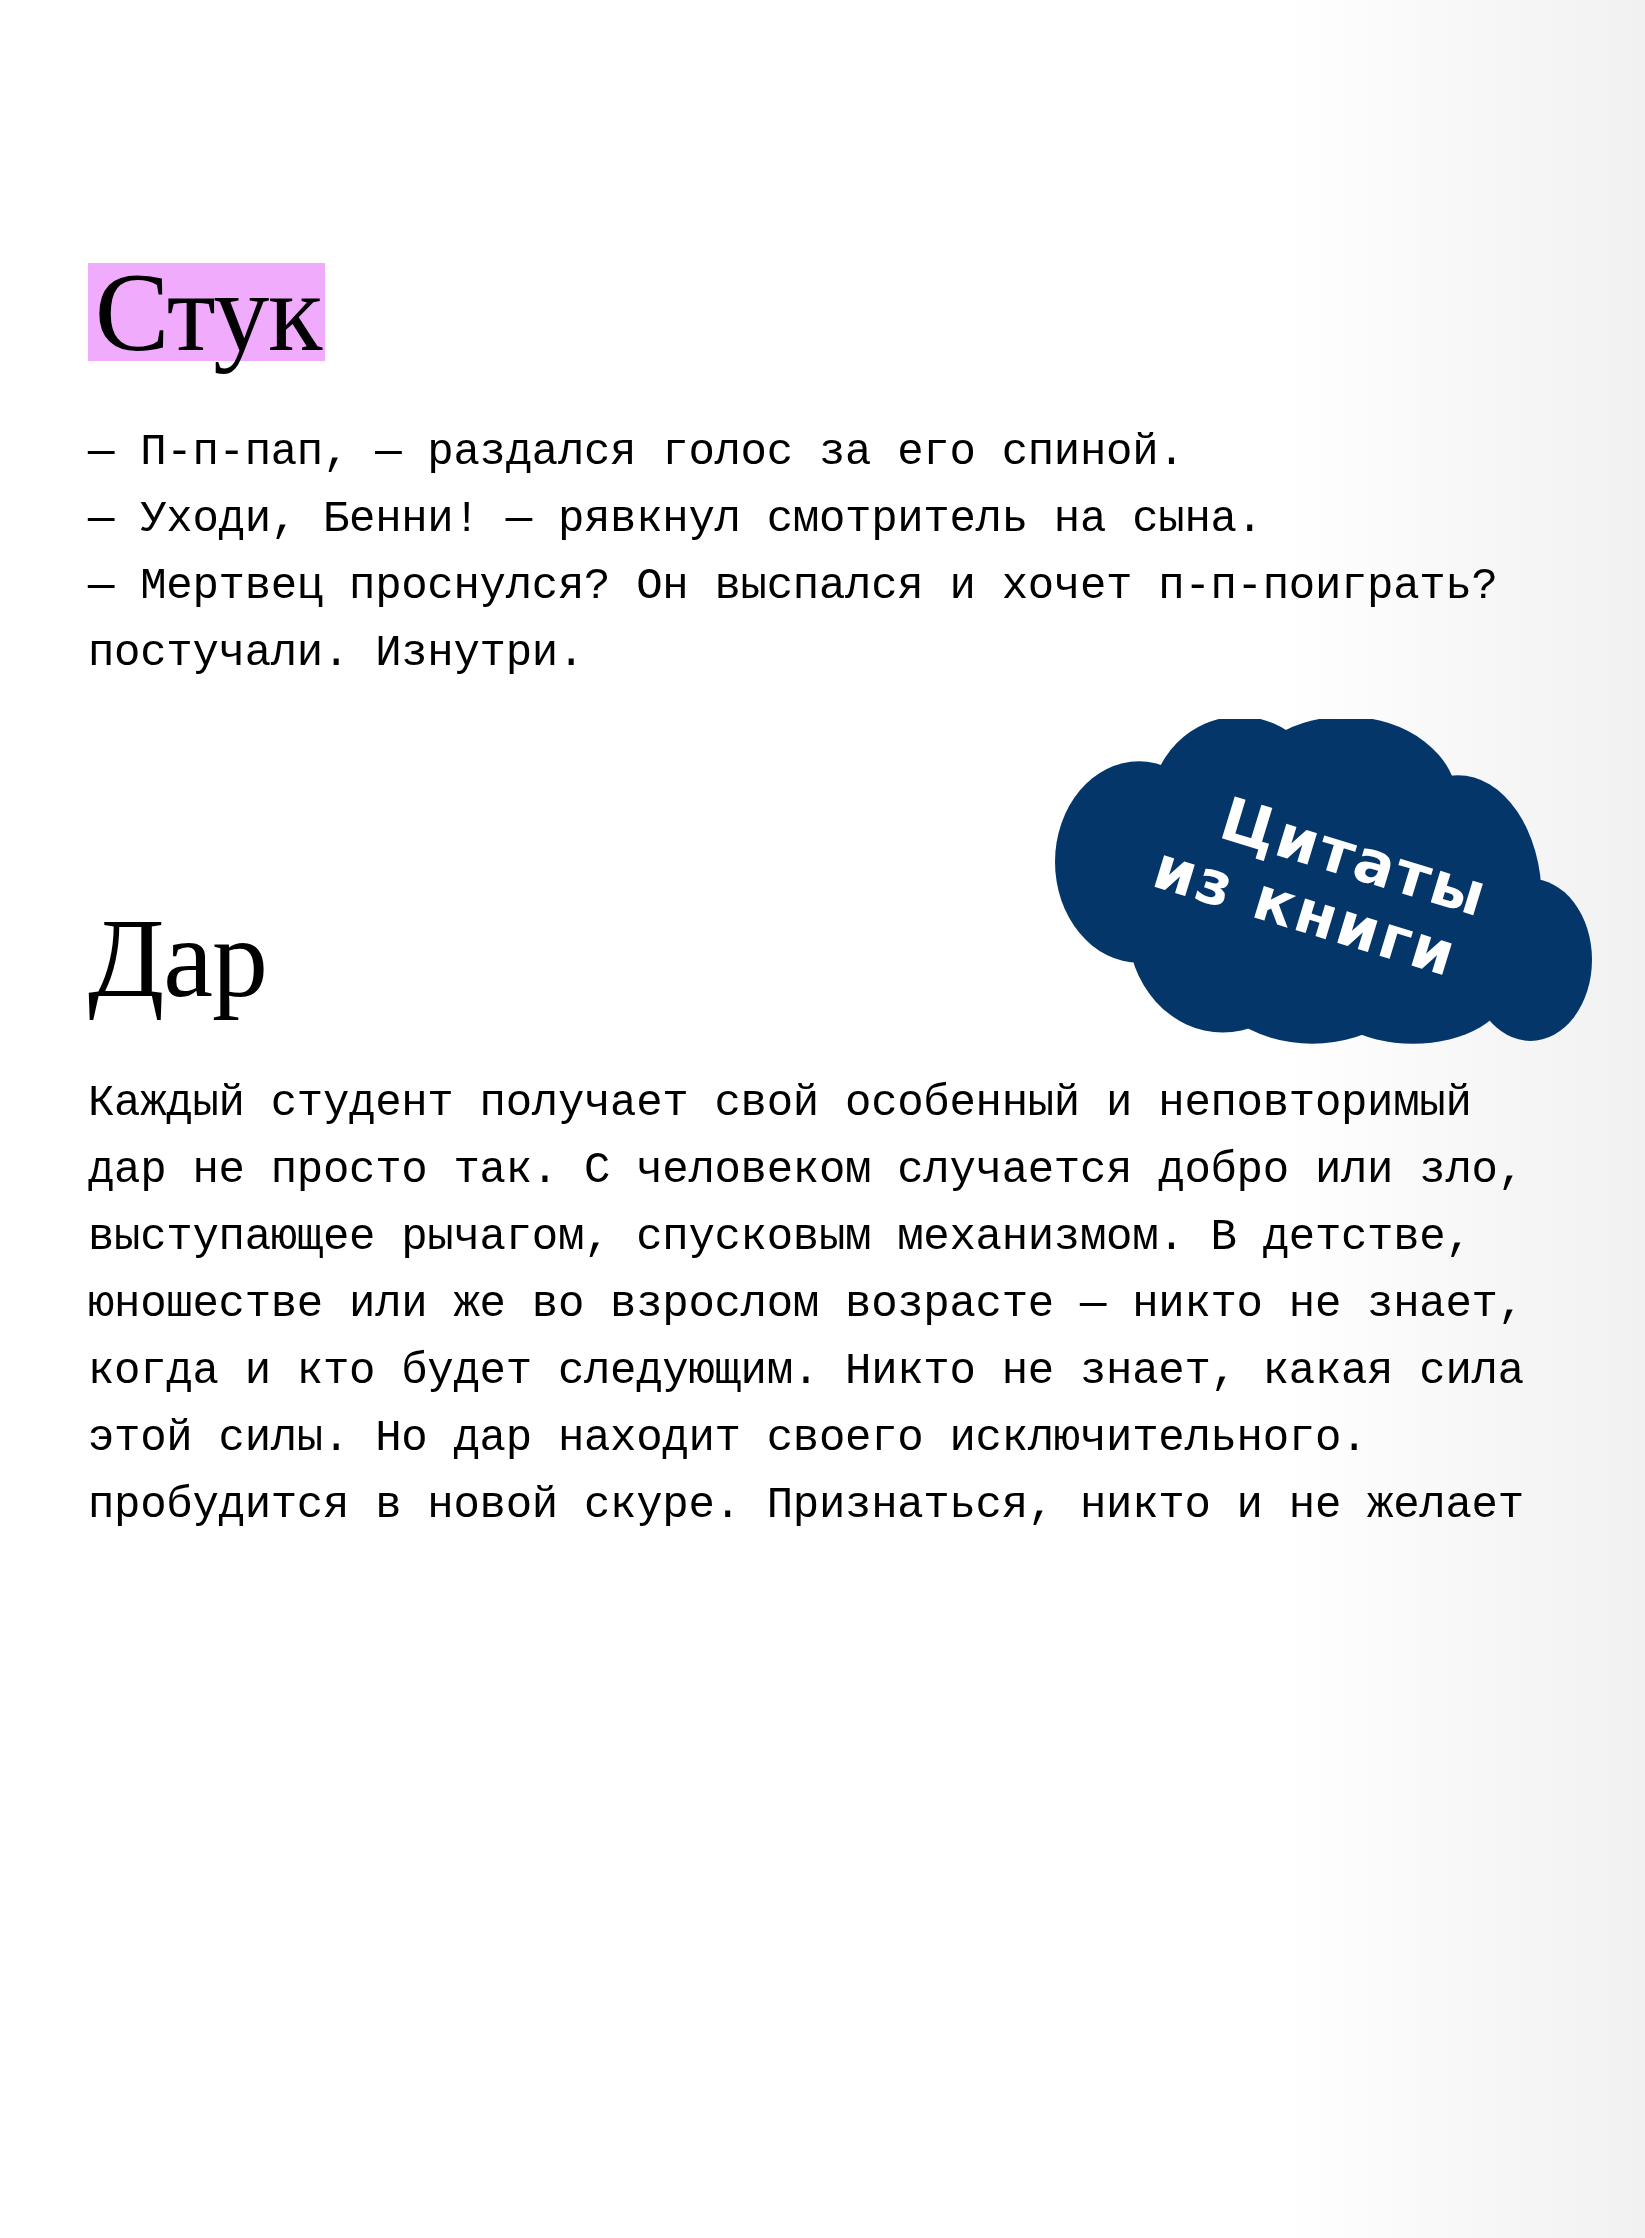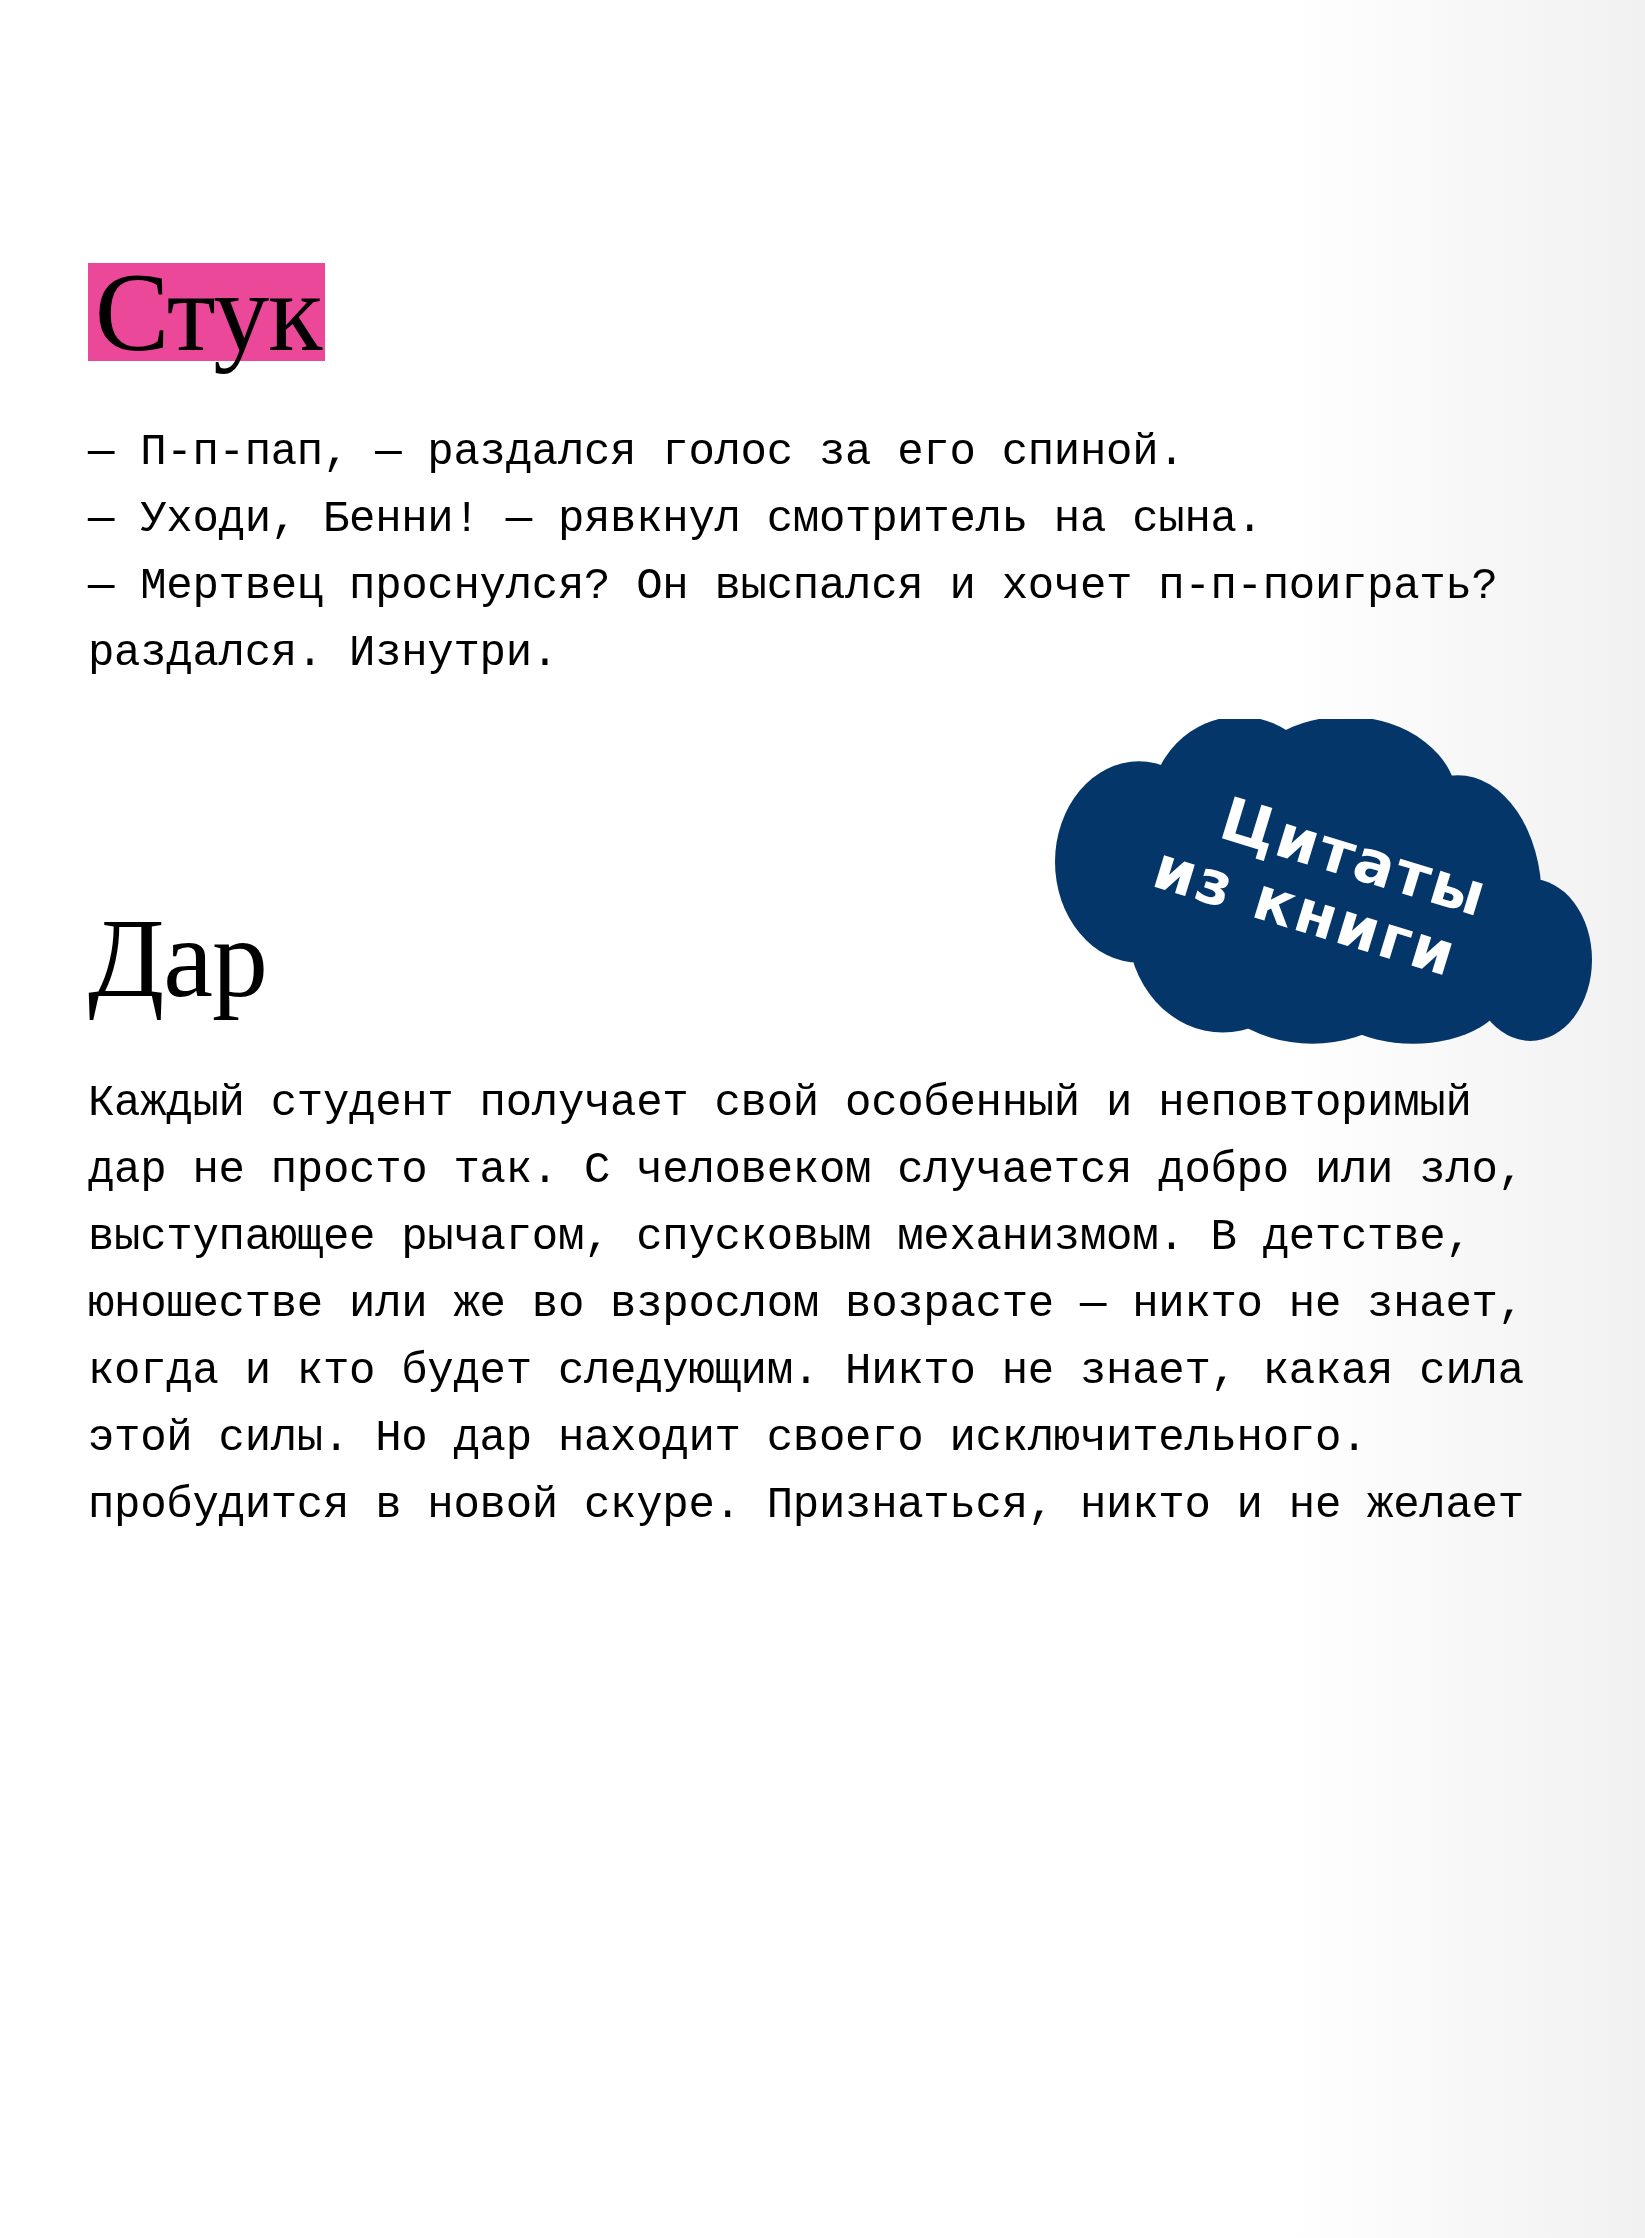--- a/index.html
+++ b/index.html
@@ -84,27 +84,27 @@
       font-size: 60px;
       line-height: 66px;
       letter-spacing: 2.2px;
     }
     .cloud-line-1 { margin-left: 45px; }
     .cloud-line-2 { margin-left: -17px; }
   </style>
 </head>
 <body>
 
-<h2 class="heading heading-knock" style="background:#ec4899;">Стук</h2>
+<h2 class="heading heading-knock" style="background:#f0abfc;">Стук</h2>
 
 <p class="para para-knock">
   <span class="line">— П-п-пап, — раздался голос за его спиной.</span>
   <span class="line">— Уходи, Бенни! — рявкнул смотритель на сына.</span>
   <span class="line">— Мертвец проснулся? Он выспался и хочет п-п-поиграть?</span>
-  <span class="line">раздался. Изнутри.</span>
+  <span class="line">постучали. Изнутри.</span>
 </p>
 
 <div class="cloud-wrap">
   <svg viewBox="0 0 960 580" xmlns="http://www.w3.org/2000/svg">
     <g fill="#04366a">
       <ellipse cx="150" cy="255" rx="150" ry="180"></ellipse>
       <ellipse cx="330" cy="160" rx="160" ry="165"></ellipse>
       <ellipse cx="520" cy="150" rx="200" ry="155"></ellipse>
       <ellipse cx="720" cy="320" rx="150" ry="220"></ellipse>
       <ellipse cx="850" cy="430" rx="110" ry="145"></ellipse>

